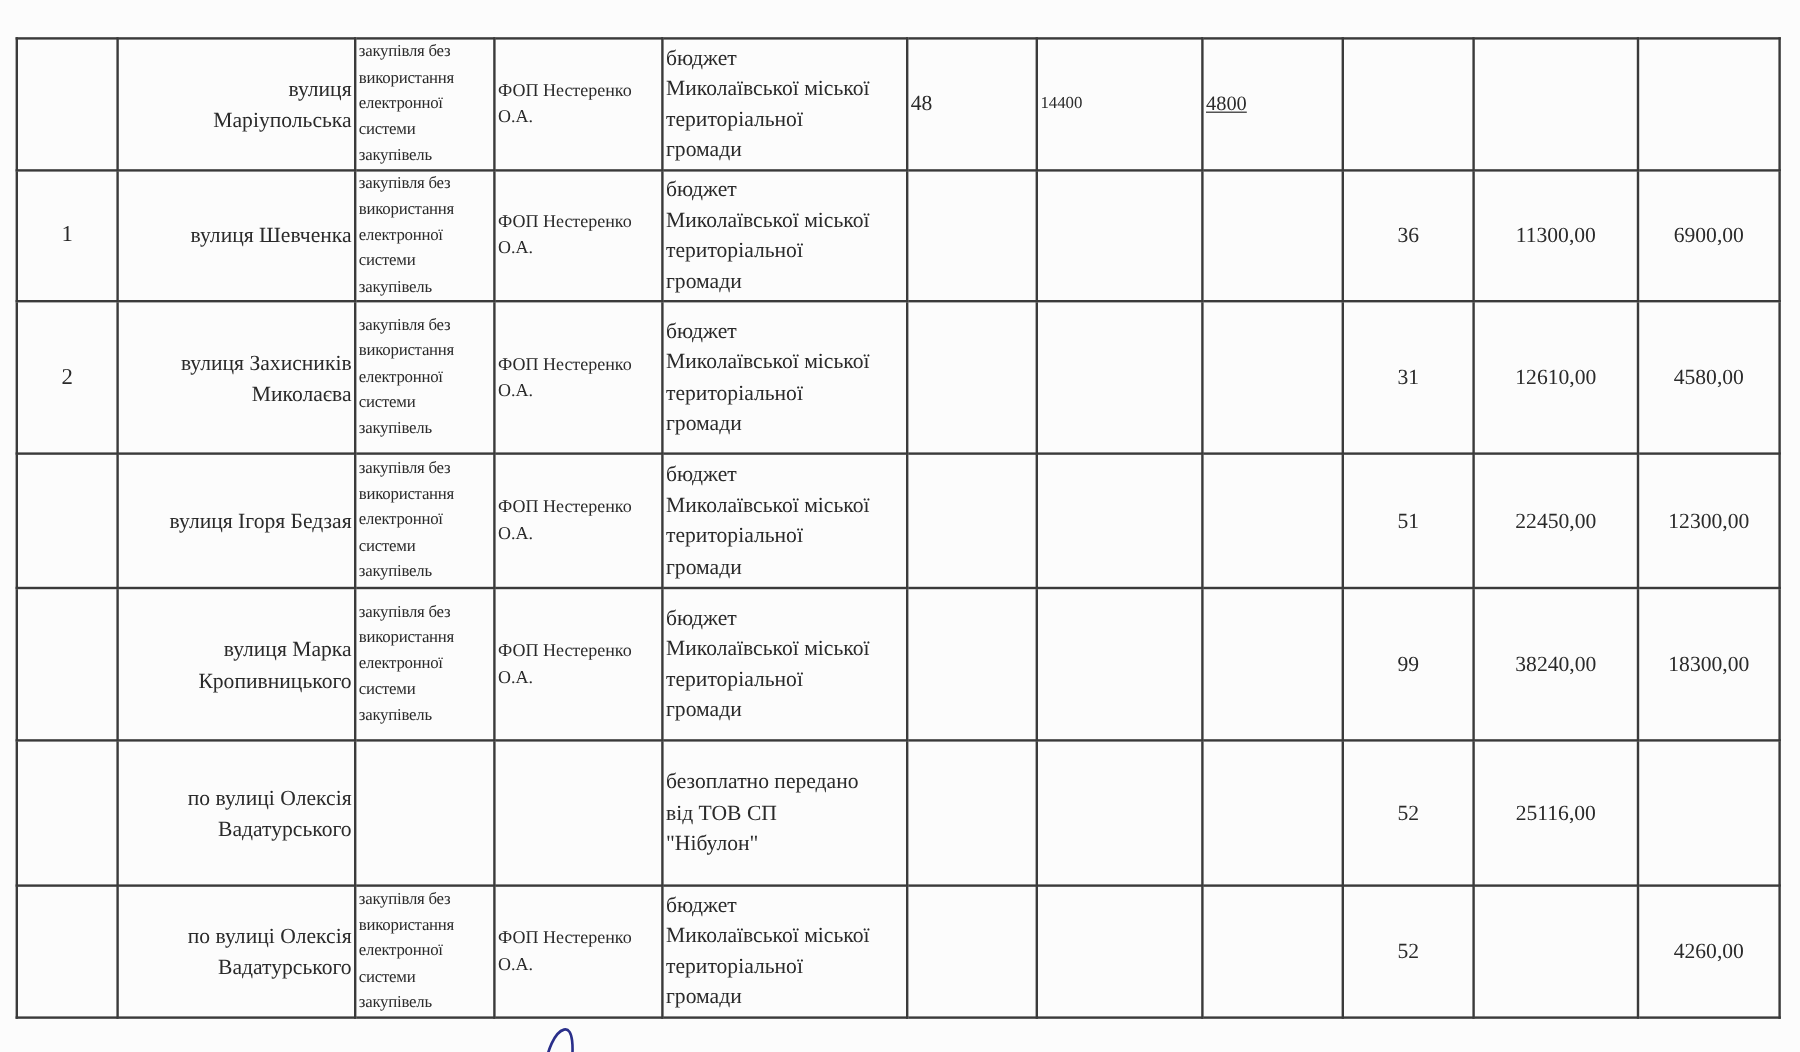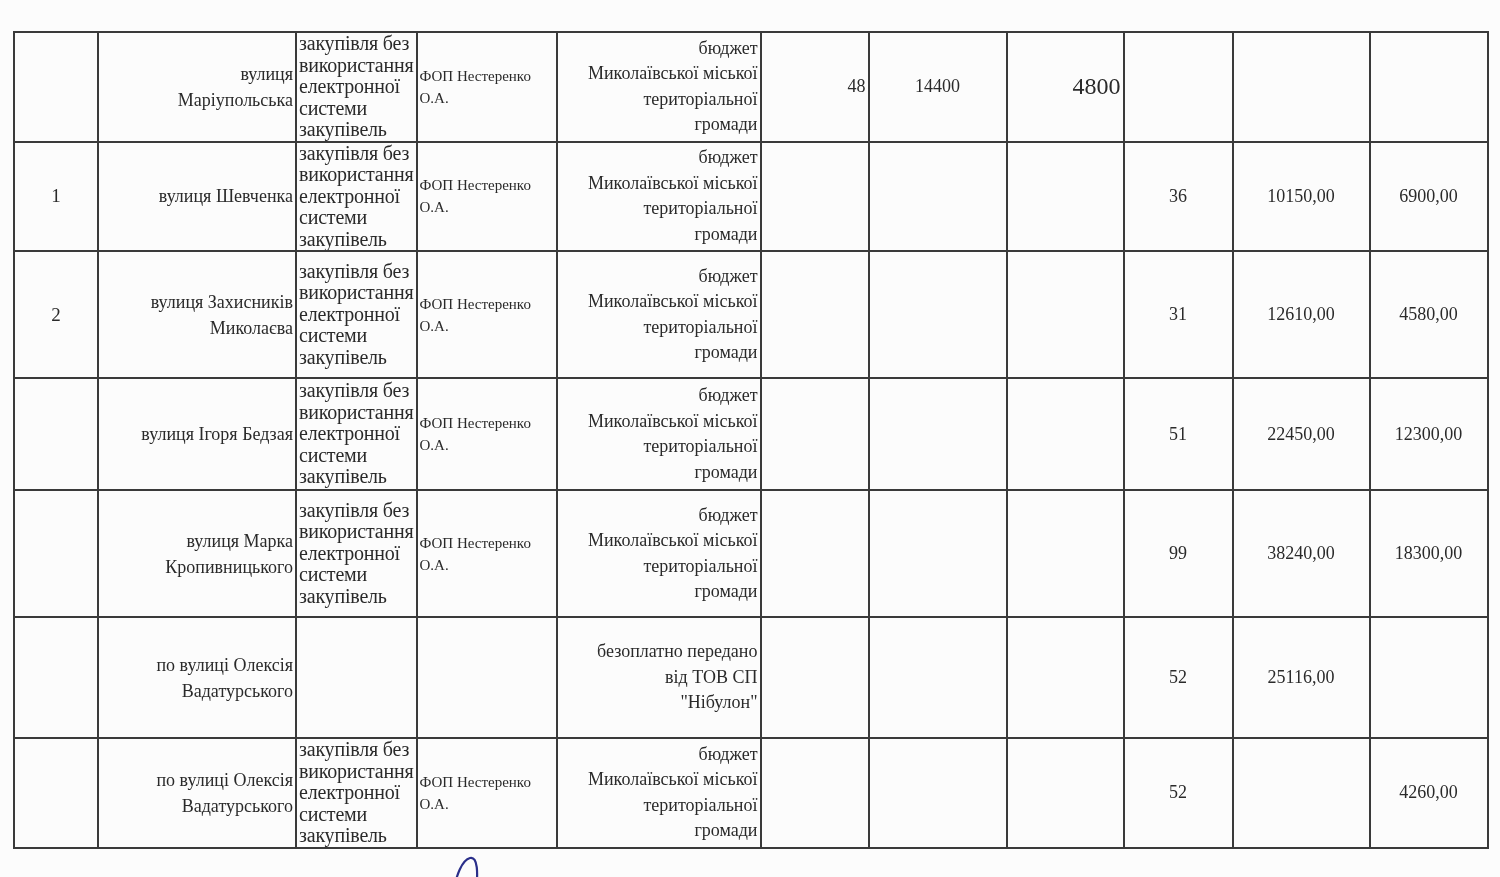--- a/index.html
+++ b/index.html
@@ -29,26 +29,26 @@
       table-layout: fixed;
     }
     table.doc td {
       border: 2px solid #3a3a3a;
       padding: 0 2px;
       vertical-align: middle;
       overflow: hidden;
     }
     .c-num    { width: 78px;  text-align: center; font-size: 19px; }
     .c-street { width: 190px; font-size: 18px; line-height: 26px; padding-left: 4px !important; text-align: right; }
-    .c-proc   { width: 110px; font-size: 20px; line-height: 21.5px; letter-spacing: -0.2px; margin-top: 18px; }
+    .c-proc   { width: 110px; font-size: 14px; line-height: 21.5px; letter-spacing: -0.2px; margin-top: 18px; }
     .c-vendor { width: 134px; font-size: 15px; line-height: 22px; margin-top: 39px; }
-    .c-source { width: 198px; font-size: 18px; line-height: 25.5px; text-align: right; }
-    .c-v1     { width: 102px; text-align: right; font-size: 18px; border-radius: 16px; }
-    .c-v2     { width: 132px; text-align: center; font-size: 18px; }
-    .c-v3     { width: 111px; text-align: right; font-size: 24px; }
+    .c-source { width: 198px; font-size: 18px; line-height: 25.5px; }
+    .c-v1     { width: 102px; text-align: left; font-size: 18px; border-radius: 16px; }
+    .c-v2     { width: 132px; text-align: left; font-size: 14px; }
+    .c-v3     { width: 111px; text-align: left; font-size: 17px; text-decoration: underline; }
     .c-v4     { width: 103px; text-align: center; font-size: 18px; margin-top: 34px; }
     .c-v5     { width: 131px; text-align: center; font-size: 18px; }
     .c-v6     { width: 112px; text-align: center; font-size: 18px; border-radius: 20px; }
 
     .r0 { height: 103px; }
     .r1 { height: 108px; }
     .r2 { height: 127px; }
     .r3 { height: 112px; }
     .r4 { height: 127px; }
     .r5 { height: 121px; }
@@ -144,21 +144,21 @@
     <td class="c-v2">
             <span class="cell-text"></span>
           </td>
     <td class="c-v3">
             <span class="cell-text"></span>
           </td>
     <td class="c-v4">
             <span class="cell-text">36</span>
           </td>
     <td class="c-v5">
-            <span class="cell-text">10150,00</span>
+            <span class="cell-text">11300,00</span>
           </td>
     <td class="c-v6">
             <span class="cell-text">6900,00</span>
           </td>
   </tr>
 
   <tr class="r2">
     <td class="c-num">
             <span class="cell-text">2</span>
           </td>

